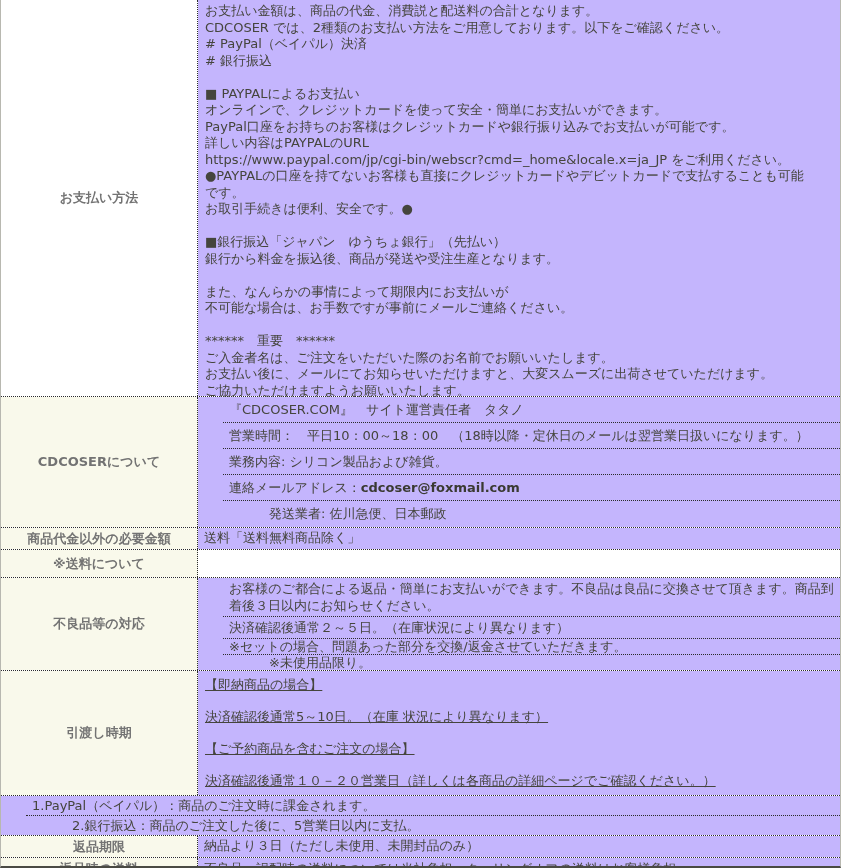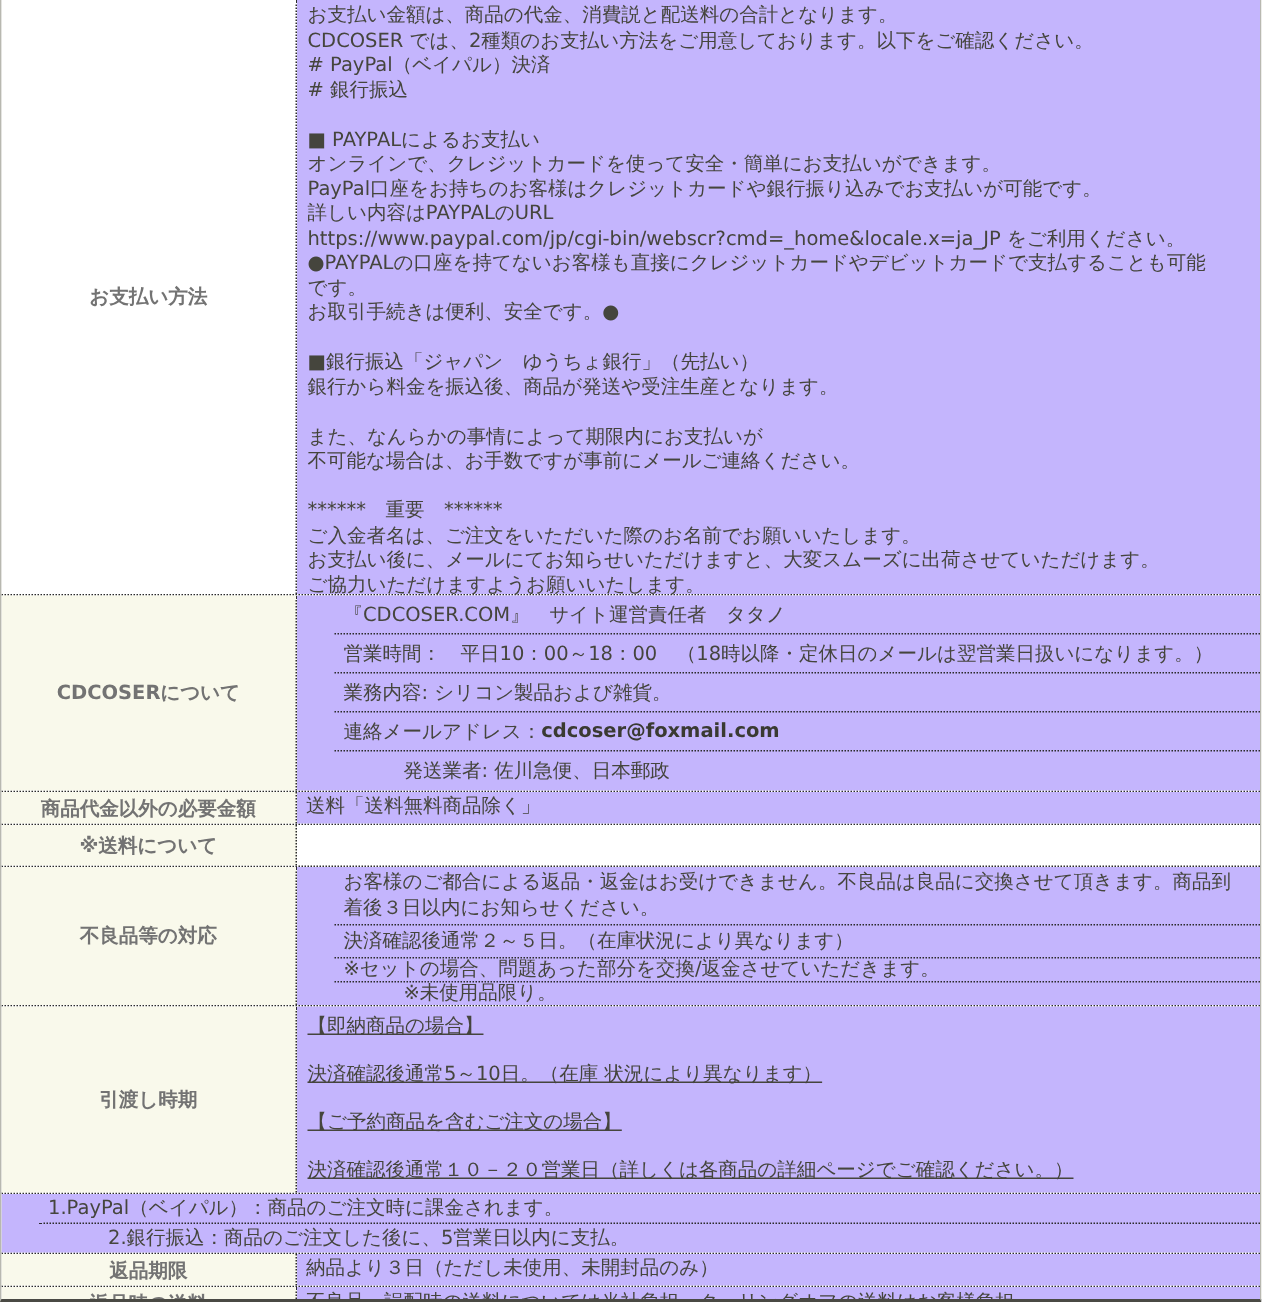--- a/index.html
+++ b/index.html
@@ -108,21 +108,21 @@
 
     <div class="row row-shipping">
       <div class="label-cell">※送料について</div>
       <div class="content-cell">商品の重量によって送料が異なっている。詳しくは註文する時ご確認ください。</div>
     </div>
 
     <div class="row row-defective">
       <div class="label-cell">不良品等の対応</div>
       <div class="content-cell">
         <div class="subwrap">
-          <div class="sub pre">お客様のご都合による返品・返金はお受けできません。不良品は良品に交換させて頂きます。商品到
+          <div class="sub pre">お客様のご都合による返品・簡単にお支払いができます。不良品は良品に交換させて頂きます。商品到
 着後３日以内にお知らせください。</div>
           <div class="sub">決済確認後通常２～５日。（在庫状況により異なります）</div>
           <div class="sub tight">※セットの場合、問題あった部分を交換/返金させていただきます。</div>
           <div class="sub tight">※未使用品限り。</div>
         </div>
       </div>
     </div>
 
     <div class="row row-delivery">
       <div class="label-cell">引渡し時期</div>

